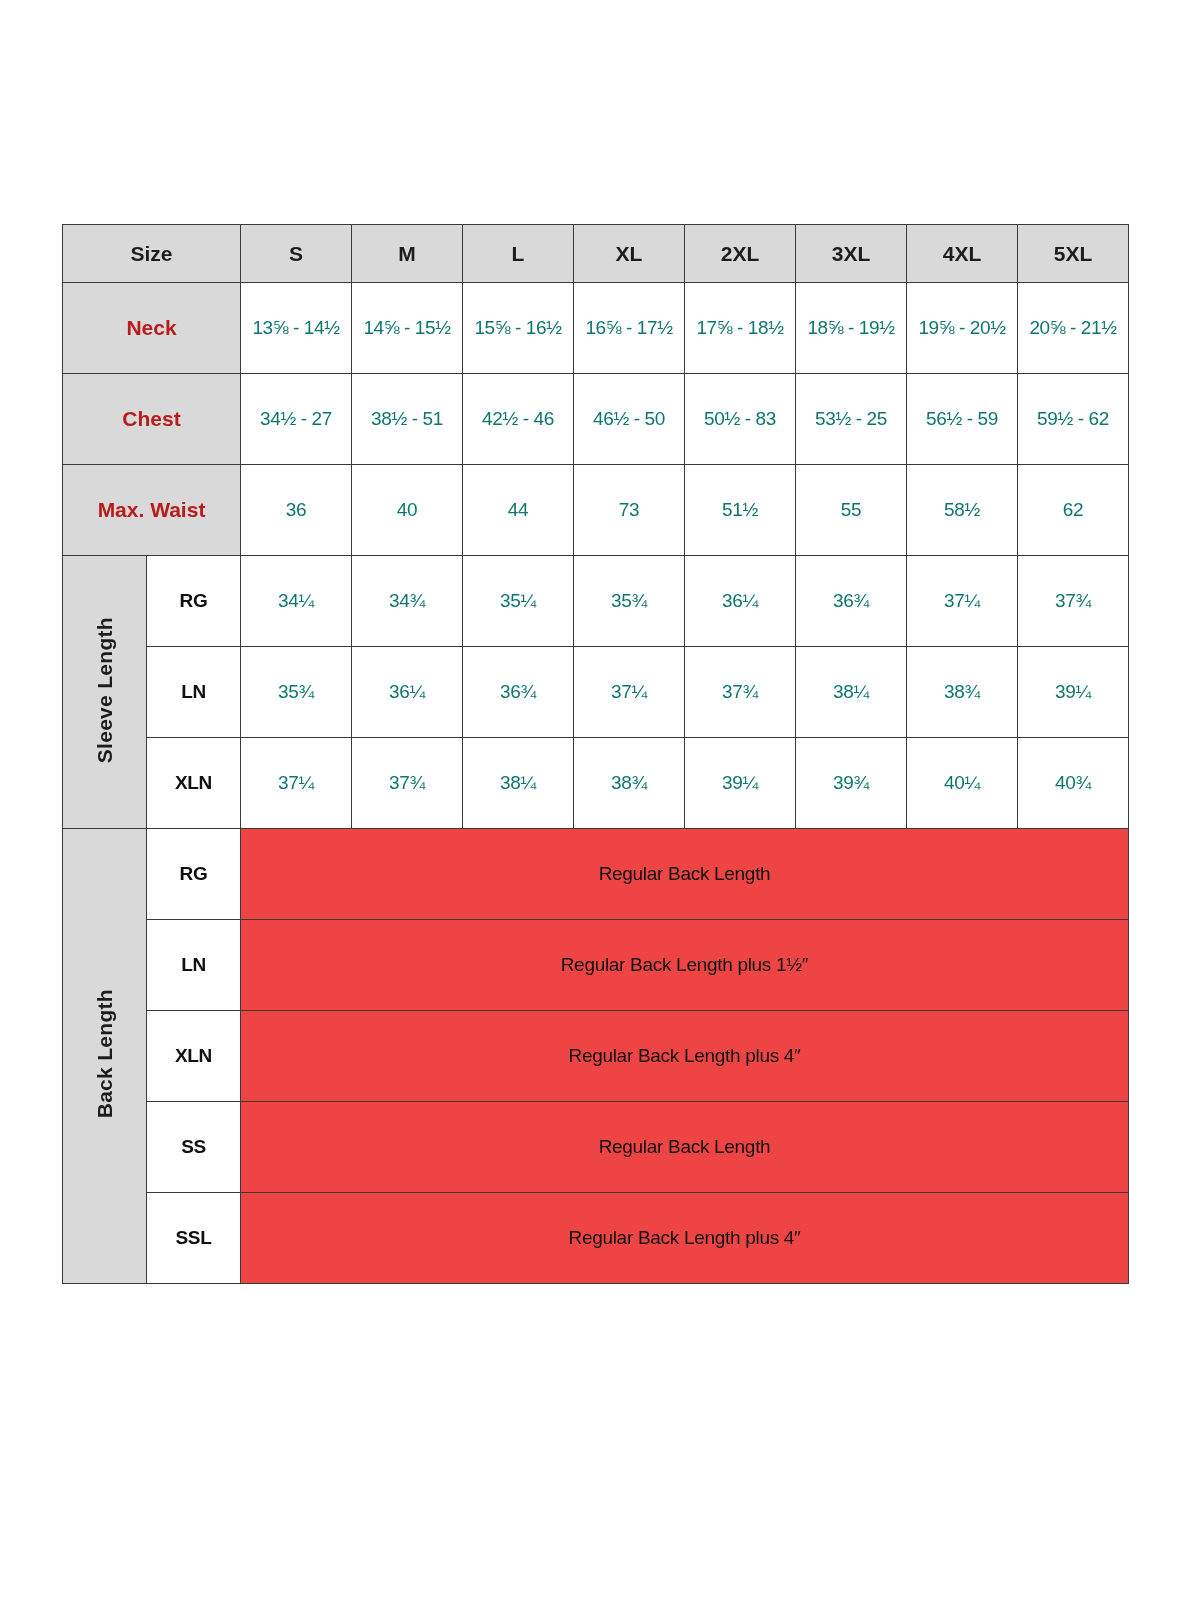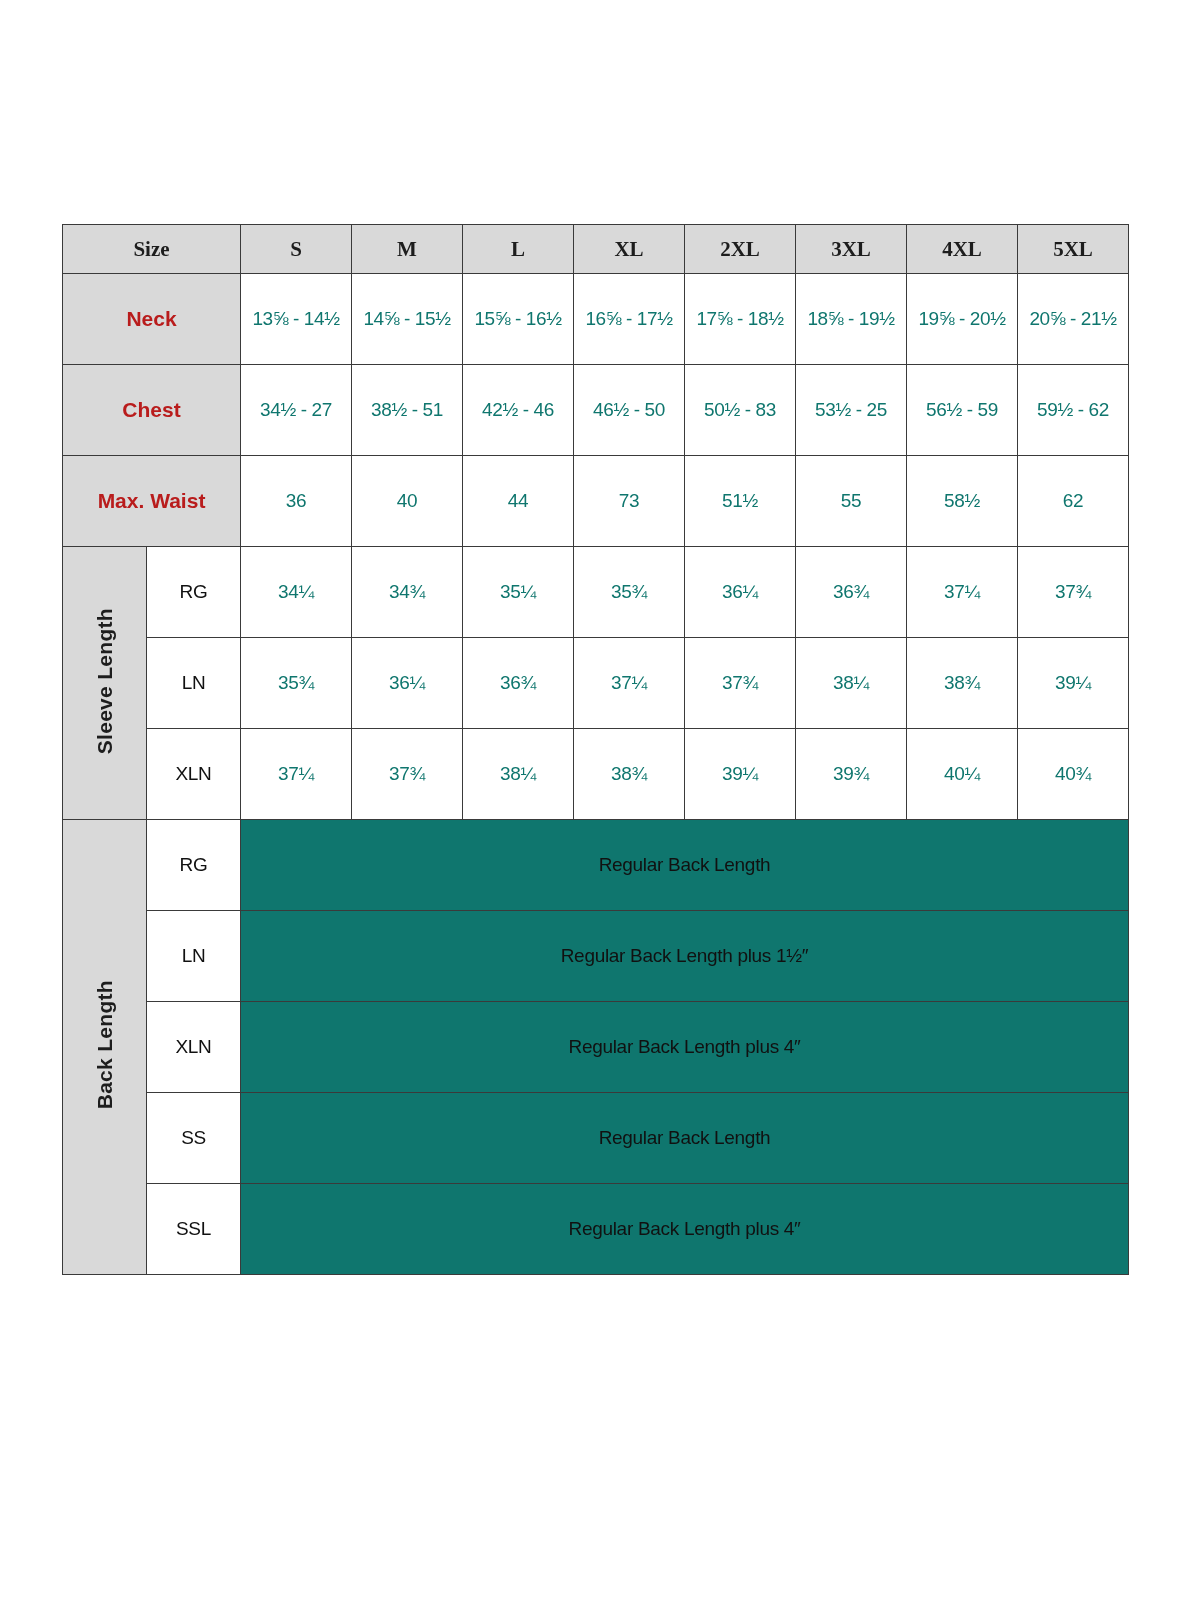--- a/index.html
+++ b/index.html
@@ -28,51 +28,51 @@
   .fit-chart th, .fit-chart td {
     border: 1px solid #3a3a3a;
     text-align: center;
     vertical-align: middle;
     padding: 0 2px;
   }
   .fit-chart col.c-vlab { width: 84px; }
   .fit-chart col.c-sub  { width: 94px; }
   .fit-chart col.c-size { width: 111px; }
 
-  tr.hdr-row { height: 49px; font-family: Liberation Serif, serif; }
+  tr.hdr-row { height: 58px; }
   tr.data-row { height: 91px; }
 
   .g { background: #d9d9d9; }
 
   .hdr {
     font-size: 21px;
     font-weight: bold;
     color: #1d1d1d;
   }
   .lbl {
     font-size: 21px;
     font-weight: bold;
     color: #b91c1c;
   }
   .sub {
     background: #ffffff;
     font-size: 19px;
-    font-weight: normal;
+    font-weight: bold;
     letter-spacing: -0.3px;
     color: #111111;
   }
   .val {
     background: #ffffff;
     font-size: 19px;
     letter-spacing: -0.4px;
     color: #0f766e;
     white-space: nowrap;
   }
   .bl {
-    background: #0f766e;
+    background: #ef4444;
     font-size: 19px;
     letter-spacing: -0.3px;
     color: #111111;
   }
   .vcell { background: #d9d9d9; }
   .vlabel {
     display: inline-block;
     writing-mode: vertical-rl;
     transform: rotate(180deg);
     font-size: 21px;

